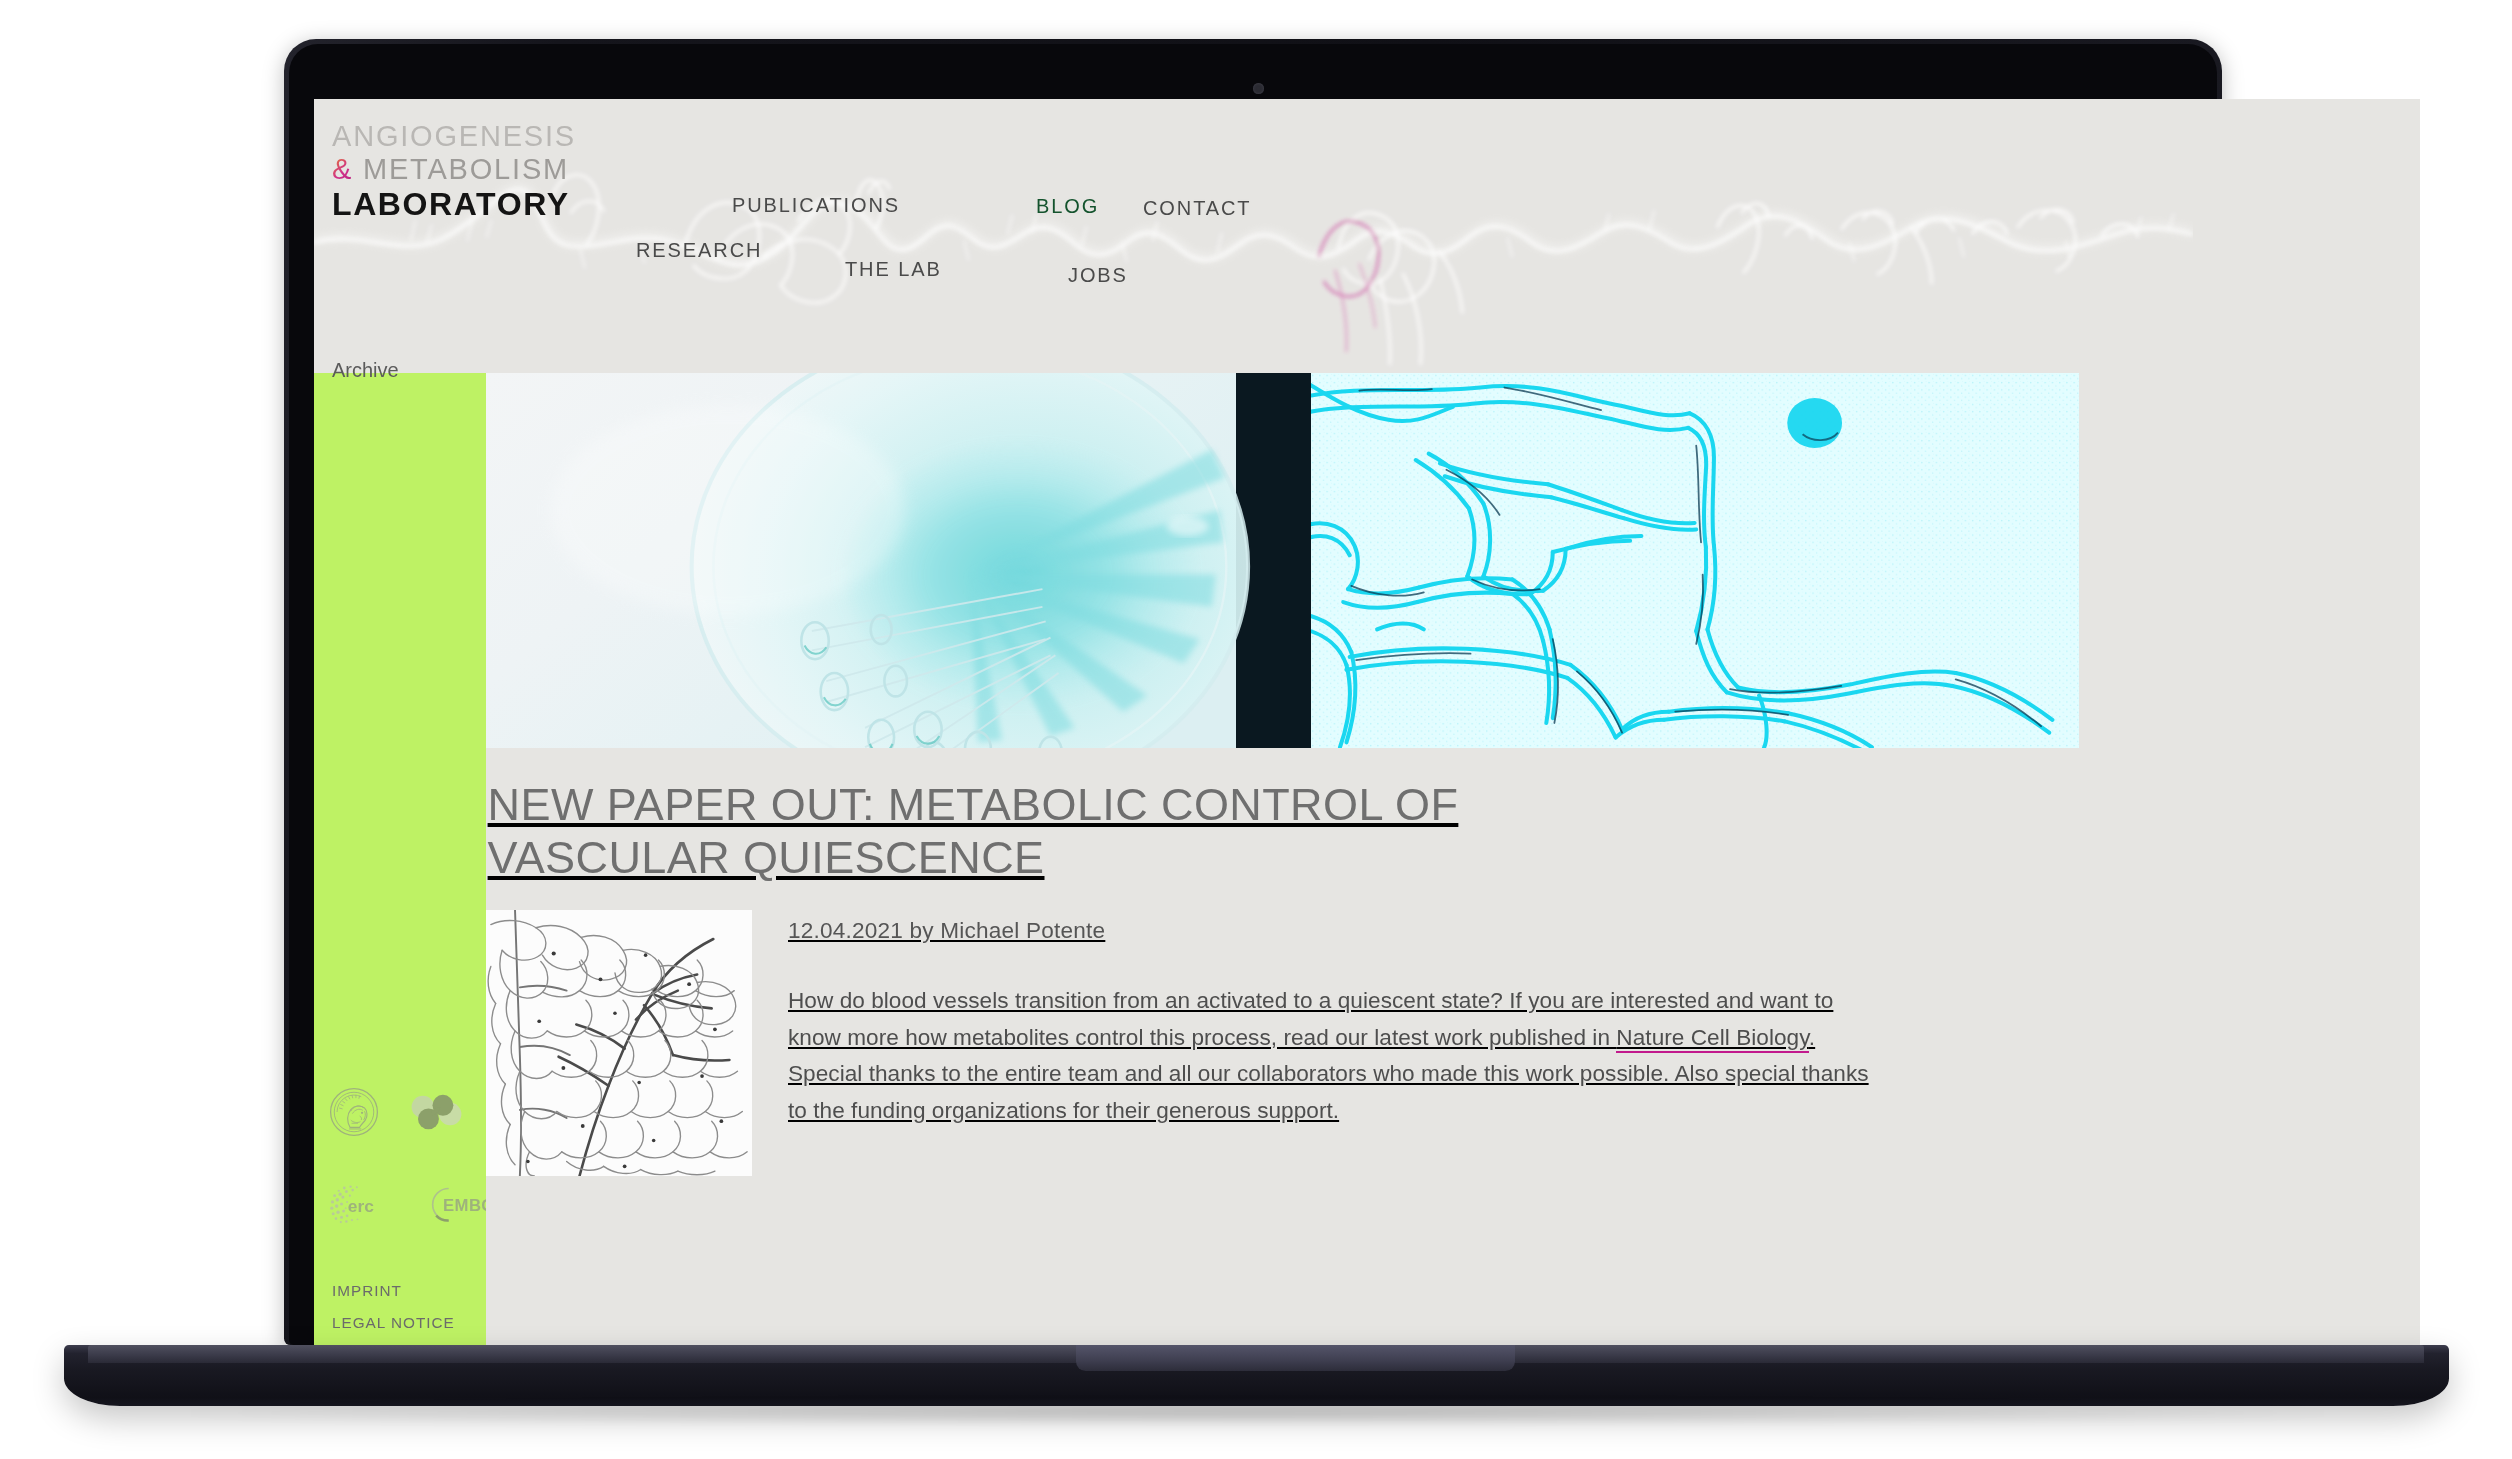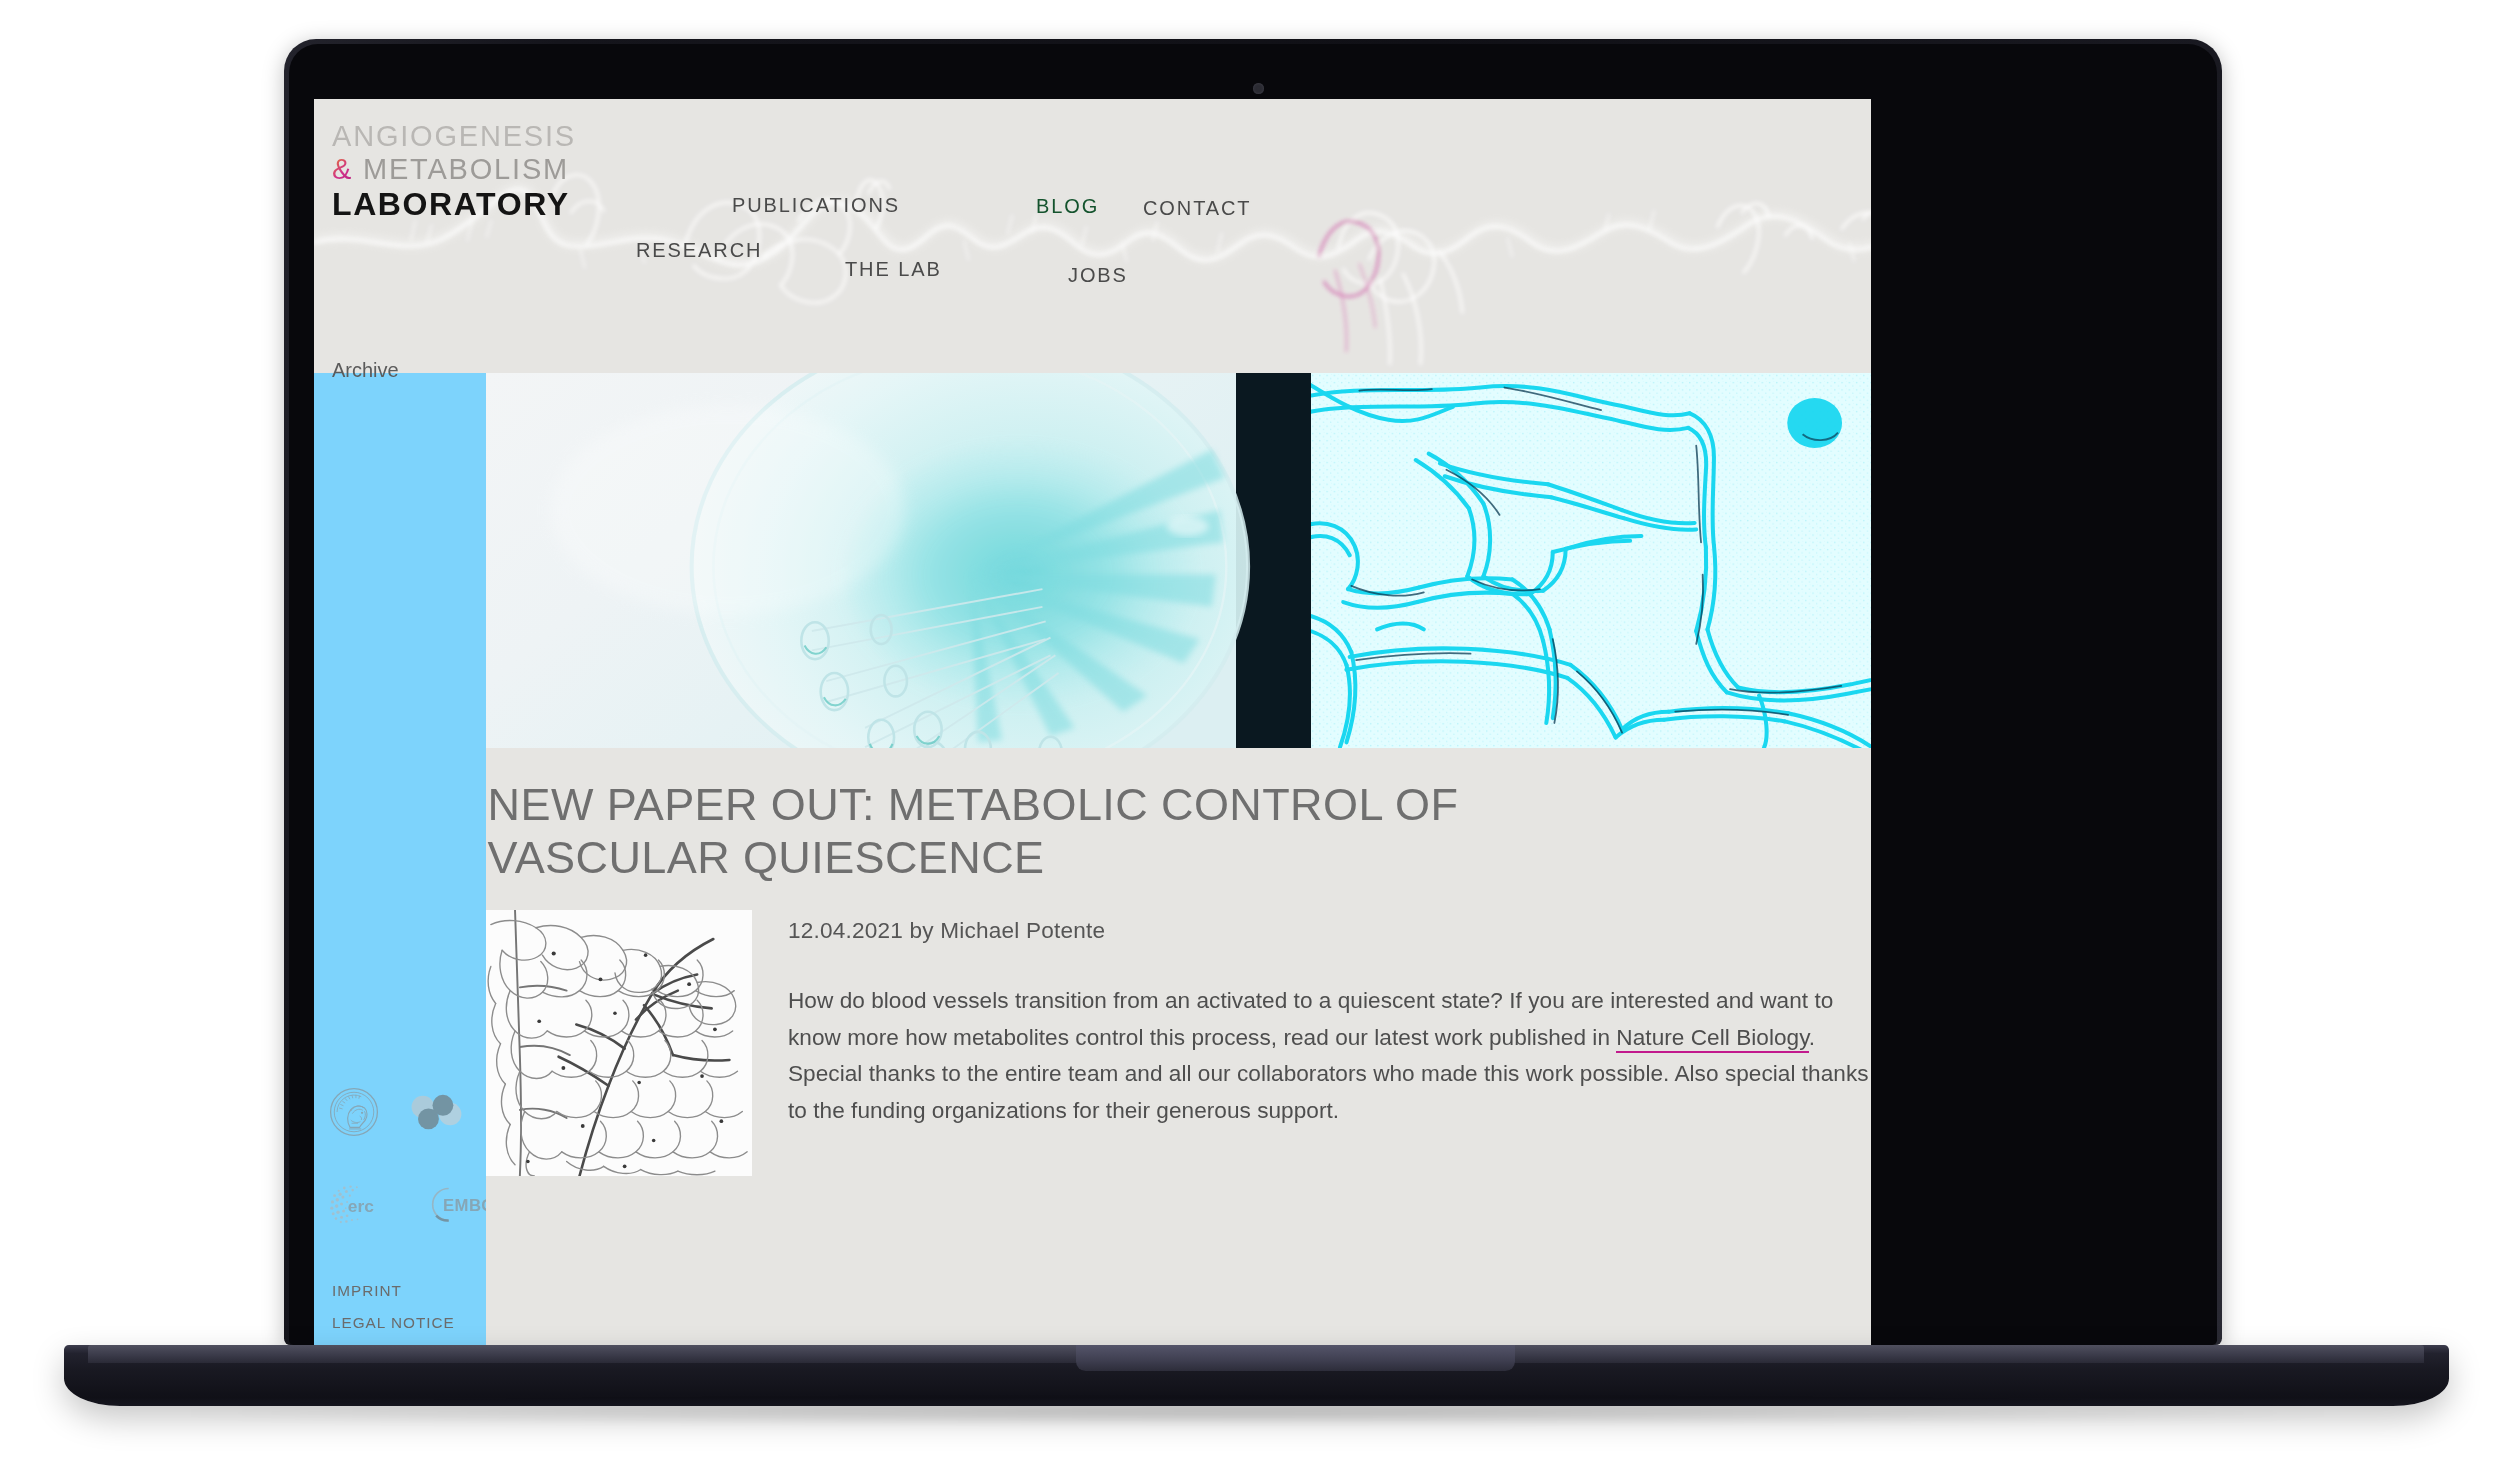--- a/index.html
+++ b/index.html
@@ -47,24 +47,25 @@
     border-radius: 50%;
     background: #2b2b33;
     box-shadow: inset 0 0 2.4px #45454f;
   }
 
   
   #screen {
     position: absolute;
     left: 314px;
     top: 99px;
-    width: 1557px;
+    width: 2106px;
     height: 1246px;
     background: #e6e5e2;
     overflow: hidden;
+    text-decoration: underline;
   }
 
   
   #laptop-base {
     position: absolute;
     left: 64px;
     top: 1345px;
     width: 2385px;
     height: 61px;
     background: linear-gradient(180deg,
@@ -162,21 +163,21 @@
     position: relative;
     display: flex;
     width: 100%;
     height: 972px;
     background: #e6e5e2;
   }
   #sidebar {
     position: relative;
     width: 172px;
     flex: 0 0 172px;
-    background: #7dd3fc;
+    background: #bef264;
   }
   #archive-link {
     position: absolute;
     left: 18px;
     top: -14.5px;
     font-size: 20px;
     color: #5b5b5b;
     cursor: pointer;
   }
   #footer-logos {

